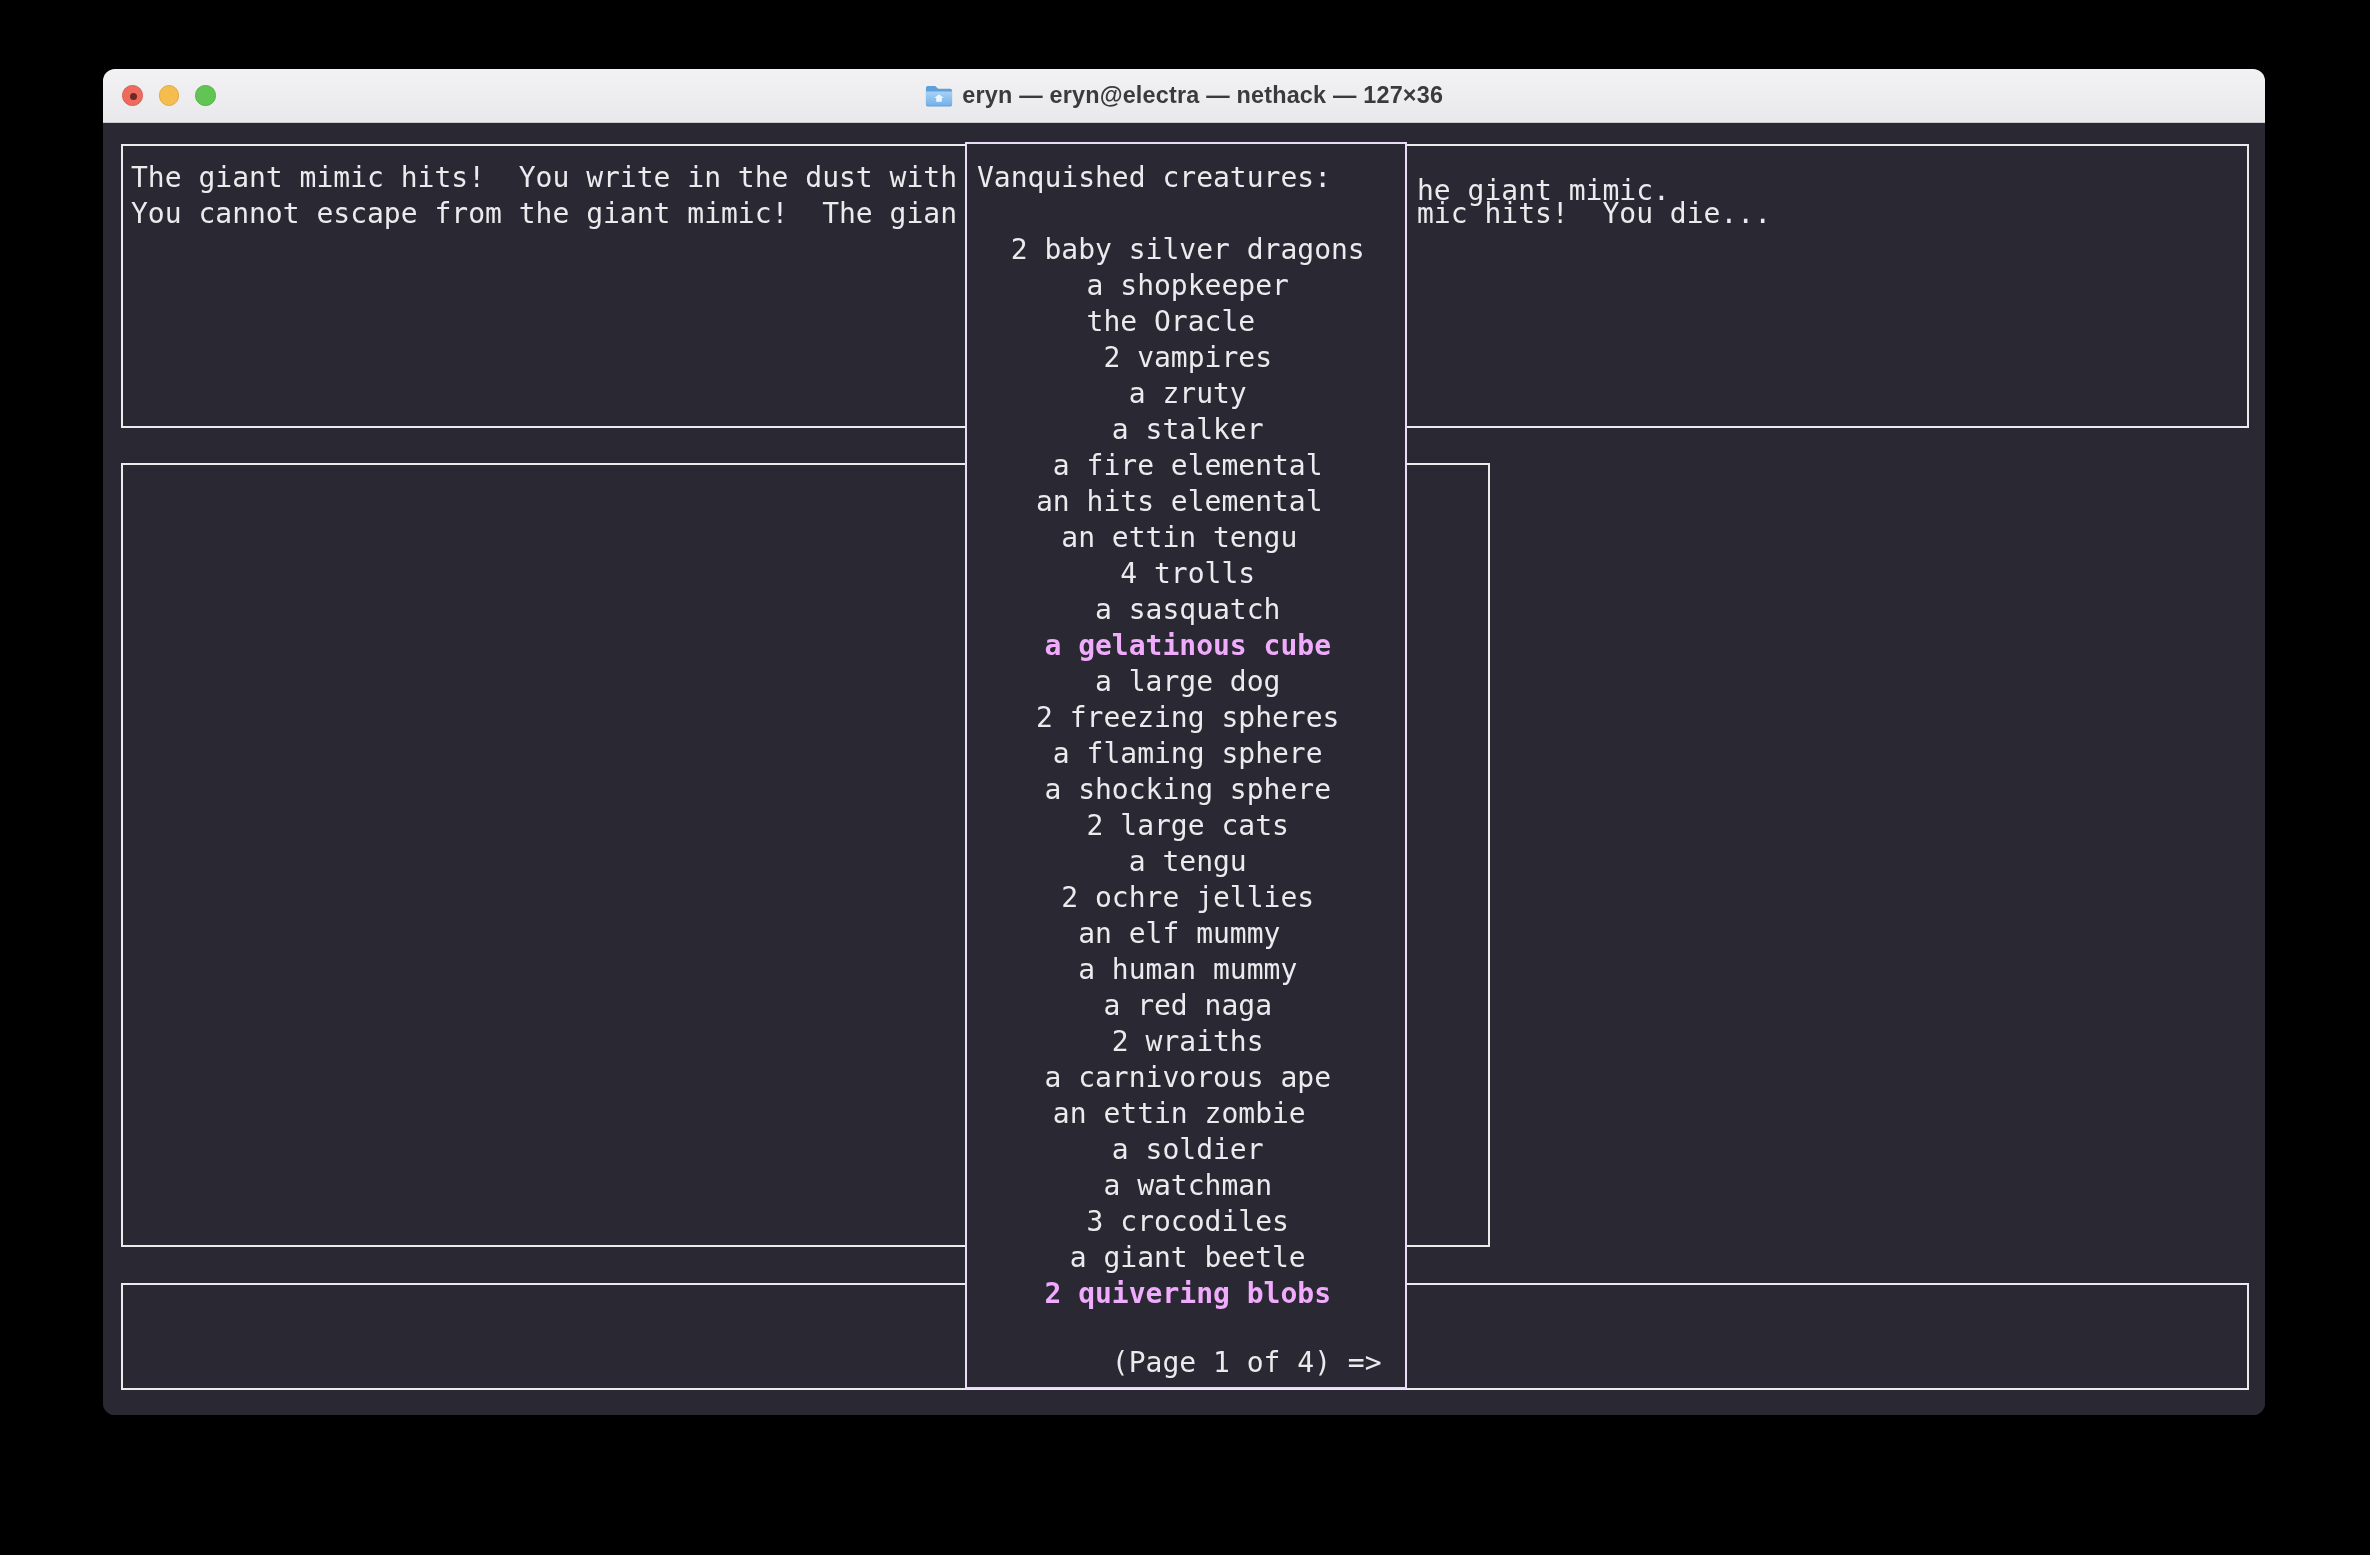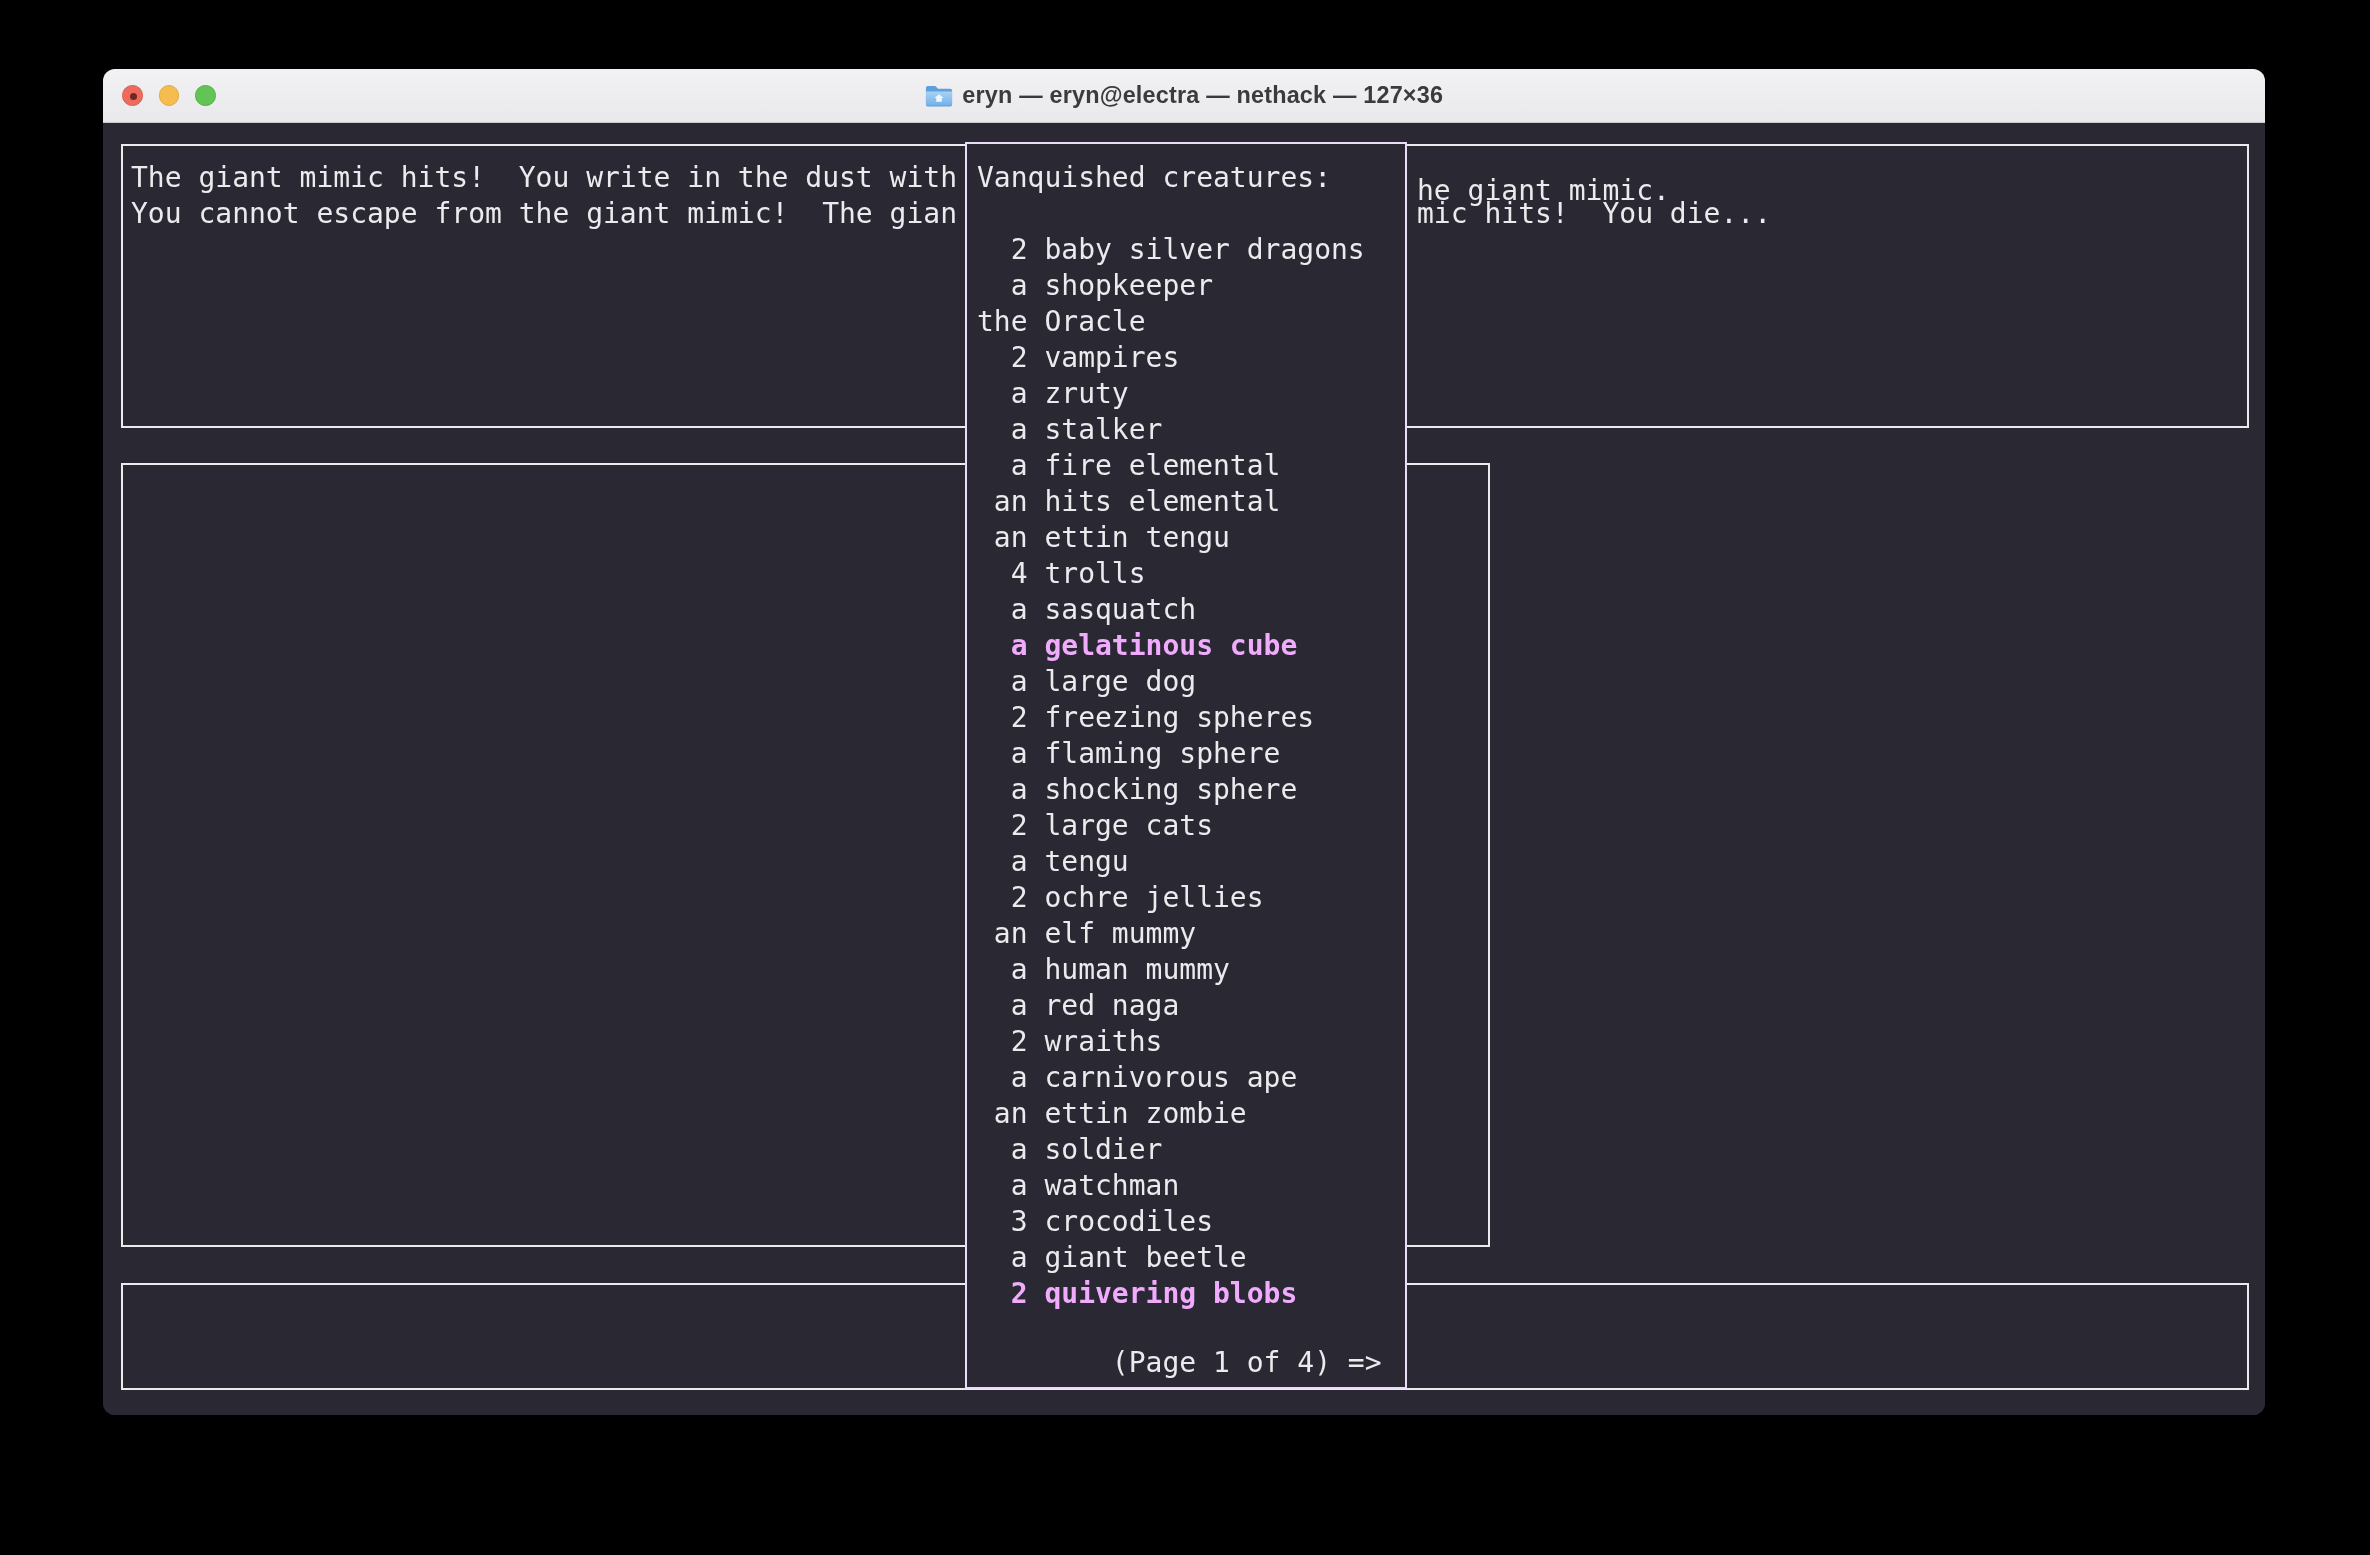--- a/index.html
+++ b/index.html
@@ -51,21 +51,21 @@
     font-family:"DejaVu Sans Mono", monospace;
     font-size:28px; line-height:36px; color:#ebebee;
     white-space:pre; letter-spacing:0;
   }
   .msg1-left  { left:28px;   top:37px;   }
   .msg2-left  { left:28px;   top:73px; }
   .msg1-right { left:1314px; top:37px;margin-top:13px;   }
   .msg2-right { left:1314px; top:73px; }
   .menu-title { left:874px;  top:37px;   }
   .menu-items { position:absolute; left:874px; top:109px; }
-  .menu-items .tl { position:static; display:block; height:36px; }
+  .menu-items .tl { position:static; display:block; height:36px;text-align:center; }
   .menu-footer{ left:874px;  top:1222px; }
   .hl { color:#f0abfc; font-weight:bold; }
 </style>
 </head>
 <body>
 
 <div class="page">
   <div class="window">
 
     <div class="titlebar">

